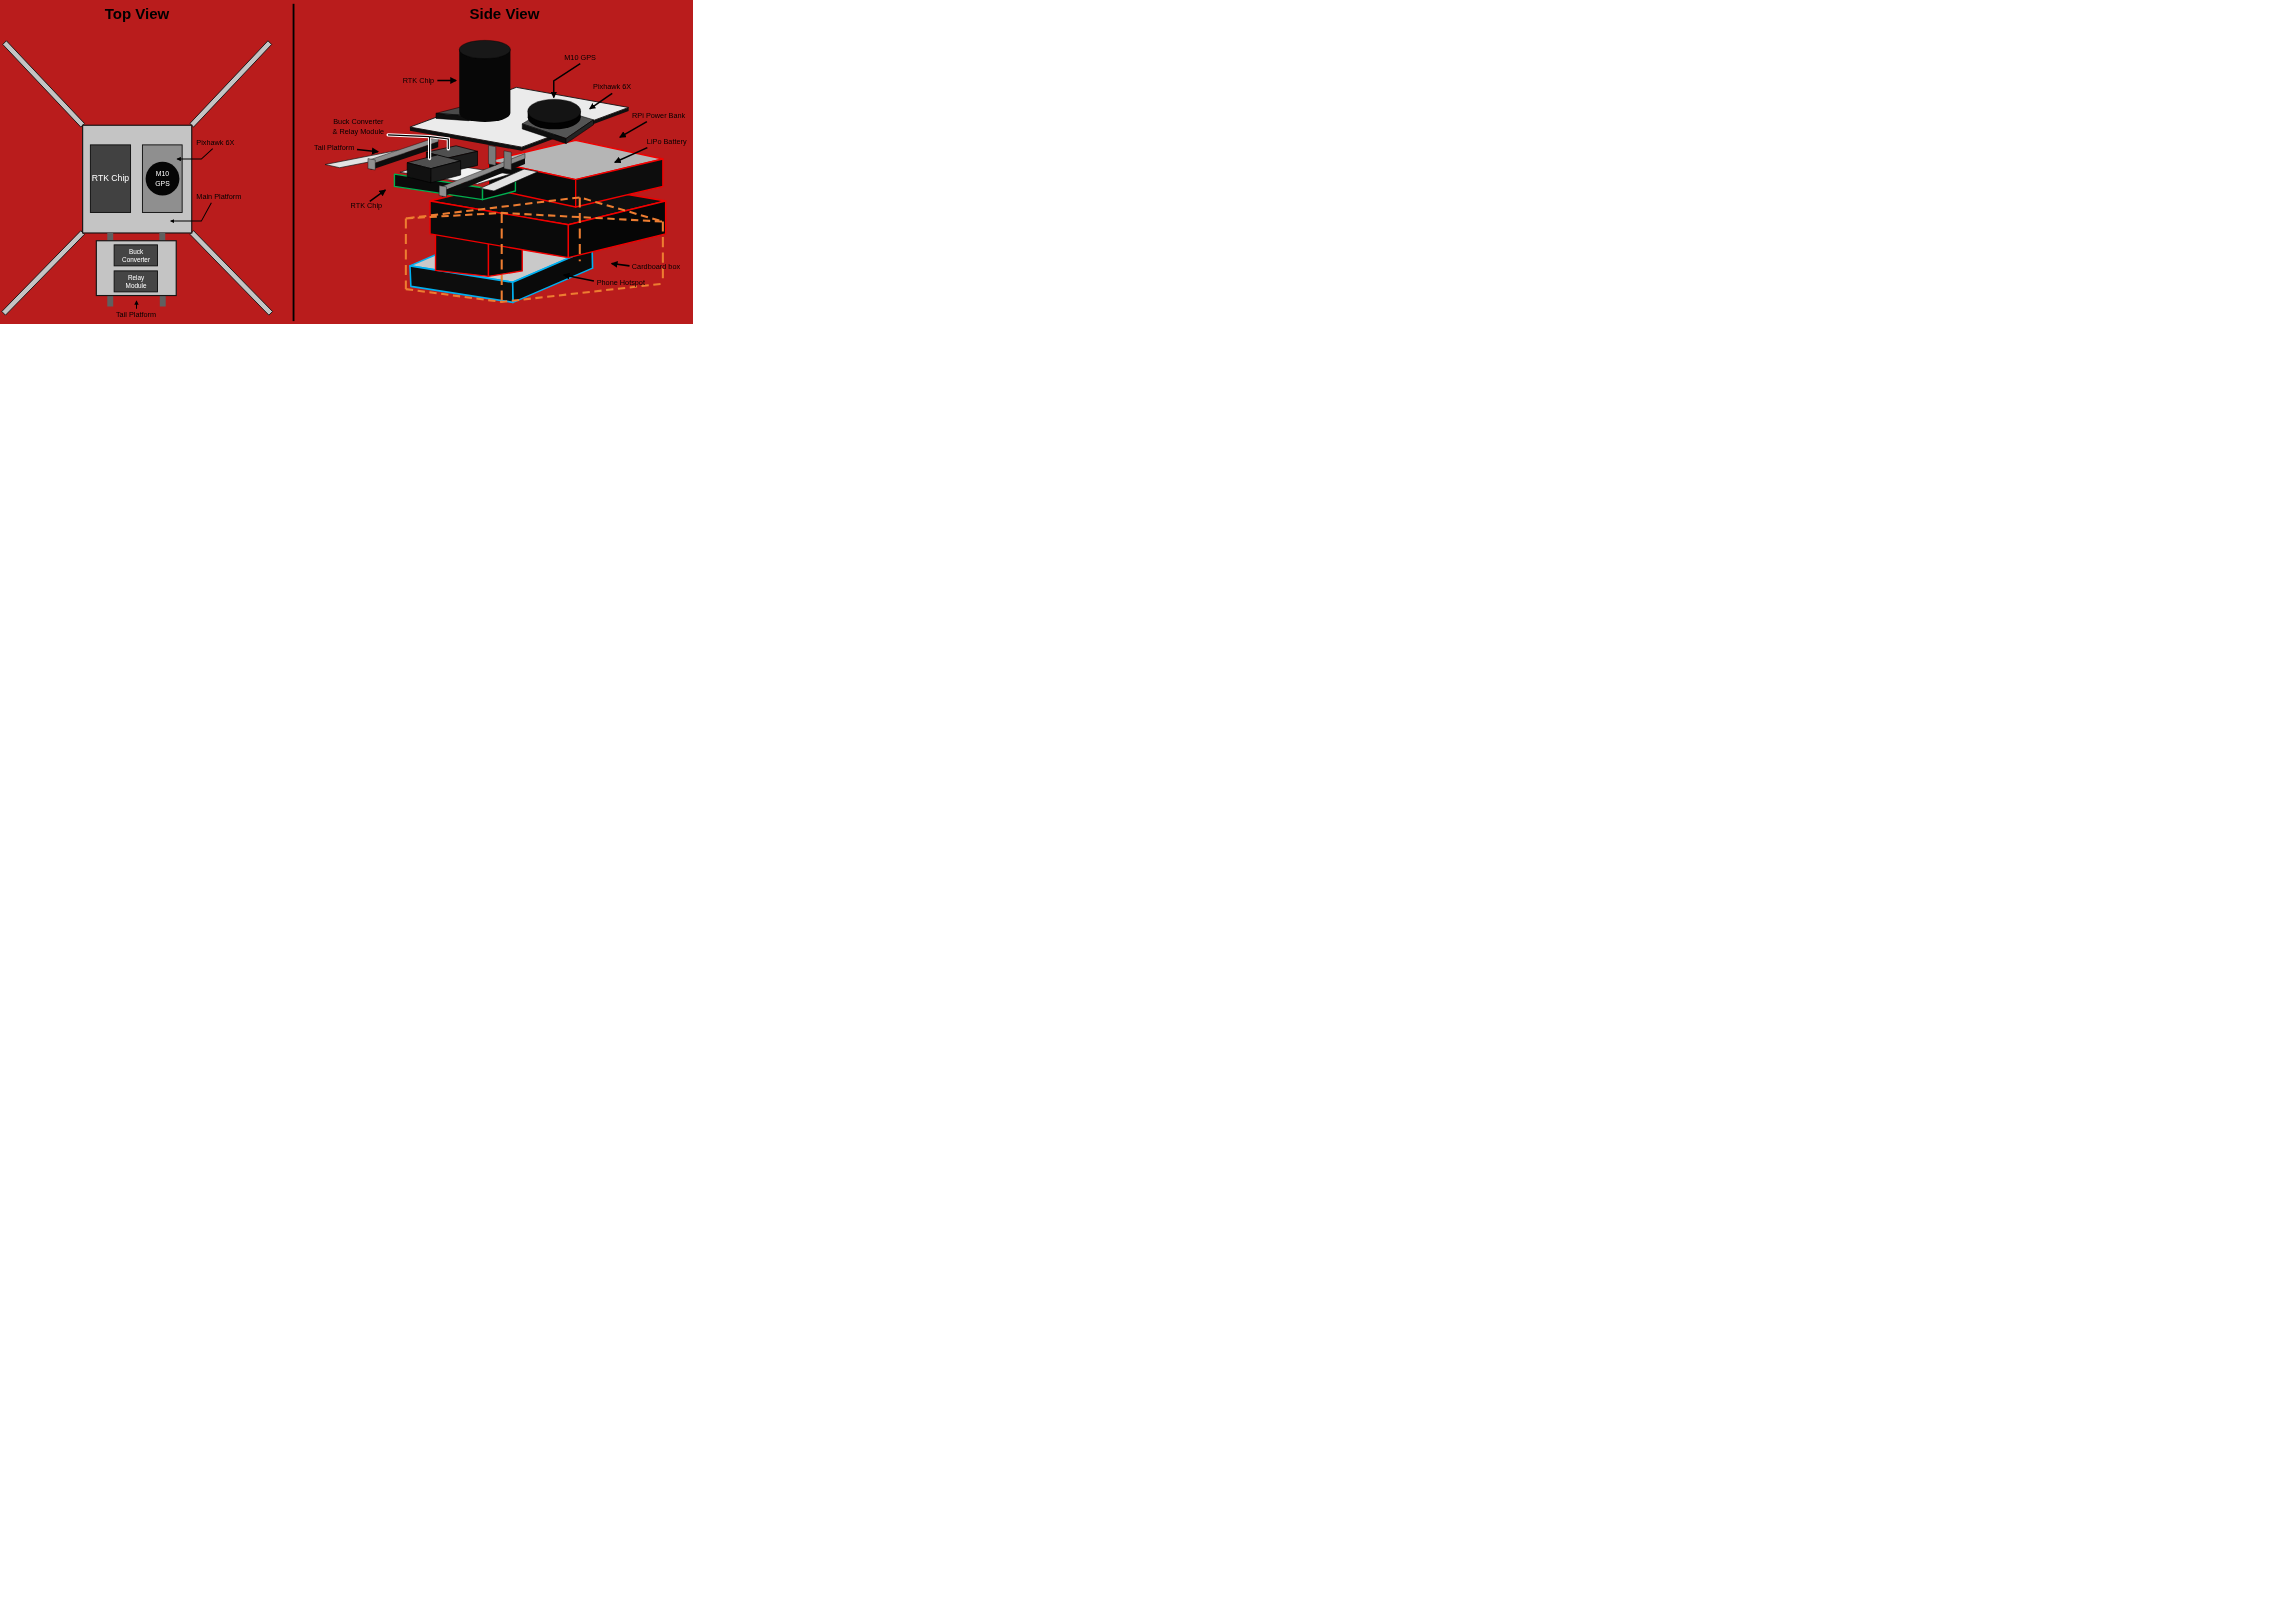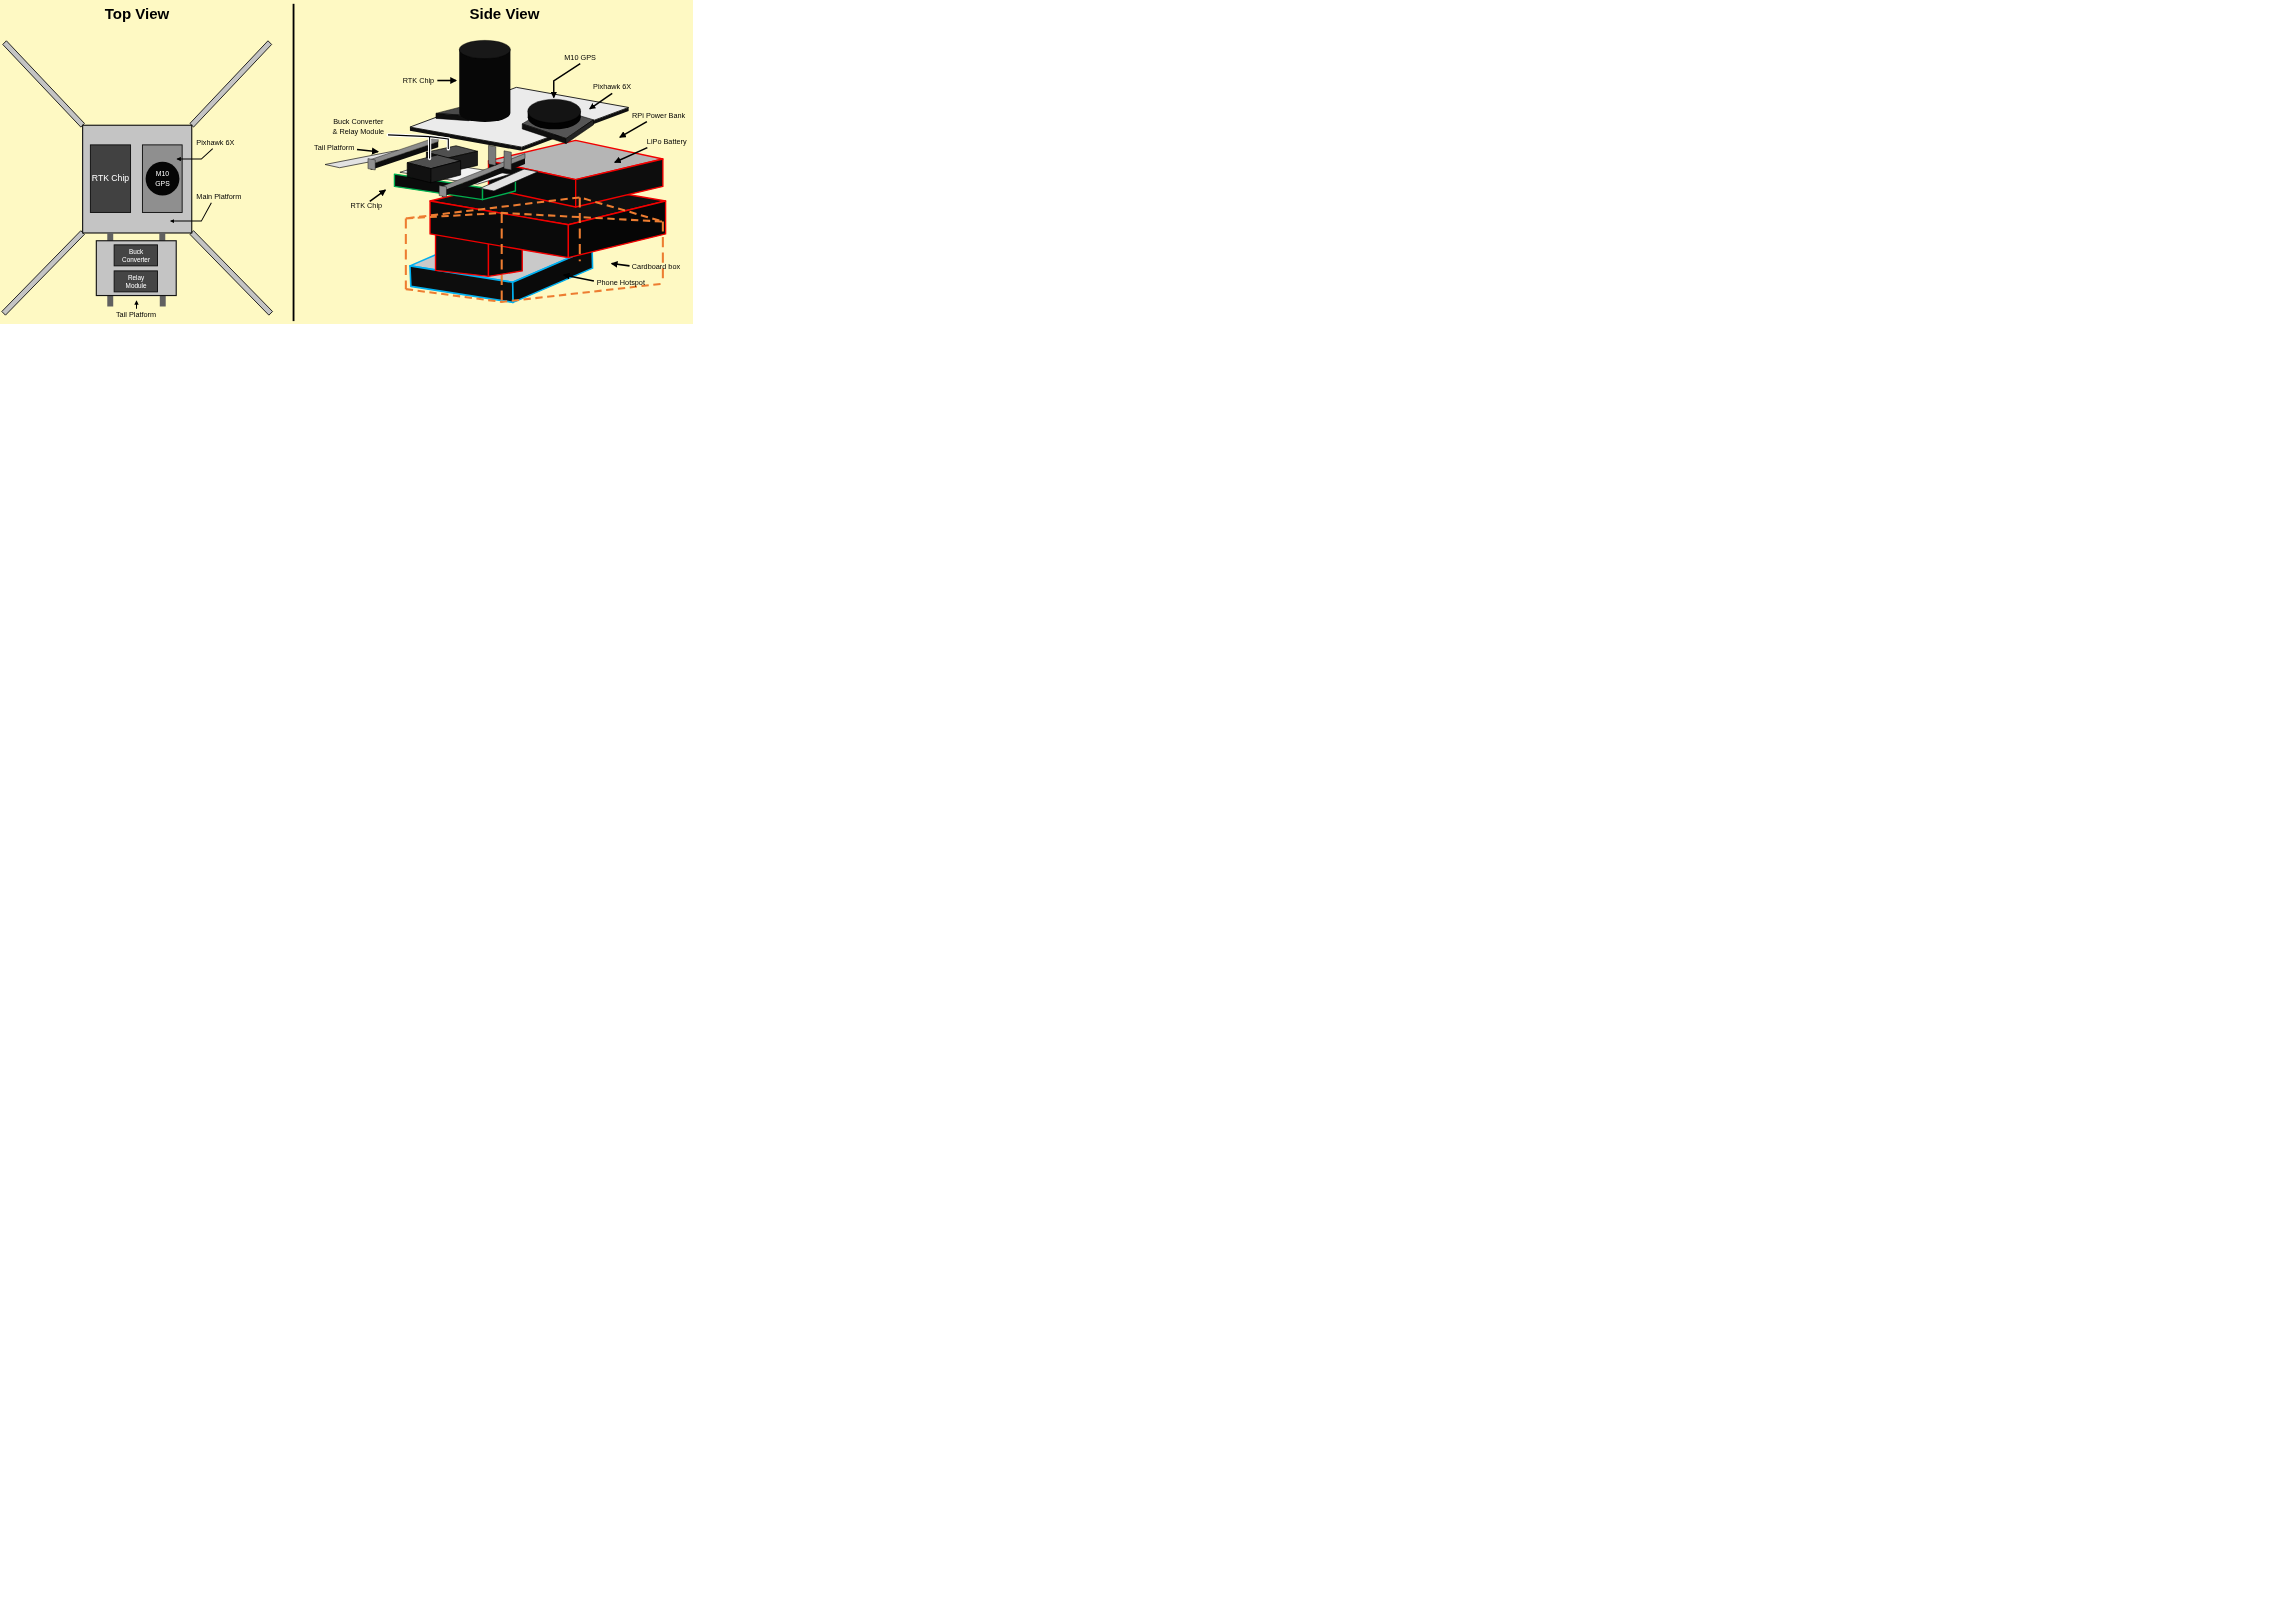--- a/index.html
+++ b/index.html
@@ -1,16 +1,16 @@
 <!DOCTYPE html>
 <html style="font-size:7.3px"><head>
 <meta charset="utf-8">
 <style>
   html,body{margin:0;padding:0;background:#ffffff;}
-  .canvas{position:relative;width:693px;height:324px;background:#fef9c3;overflow:hidden;}
+  .canvas{position:relative;width:693px;height:324px;background:#b91c1c;overflow:hidden;}
   svg{display:block;width:100%;height:100%;}
   text{font-family:"Liberation Sans","DejaVu Sans",sans-serif;fill:#000;}
   .title{font-size:33px;font-weight:700;}
   .lbl{font-size:16px;}
   .wtxt{fill:#ffffff;}
 </style>
 </head>
 <body>
 
 <div class="canvas">

